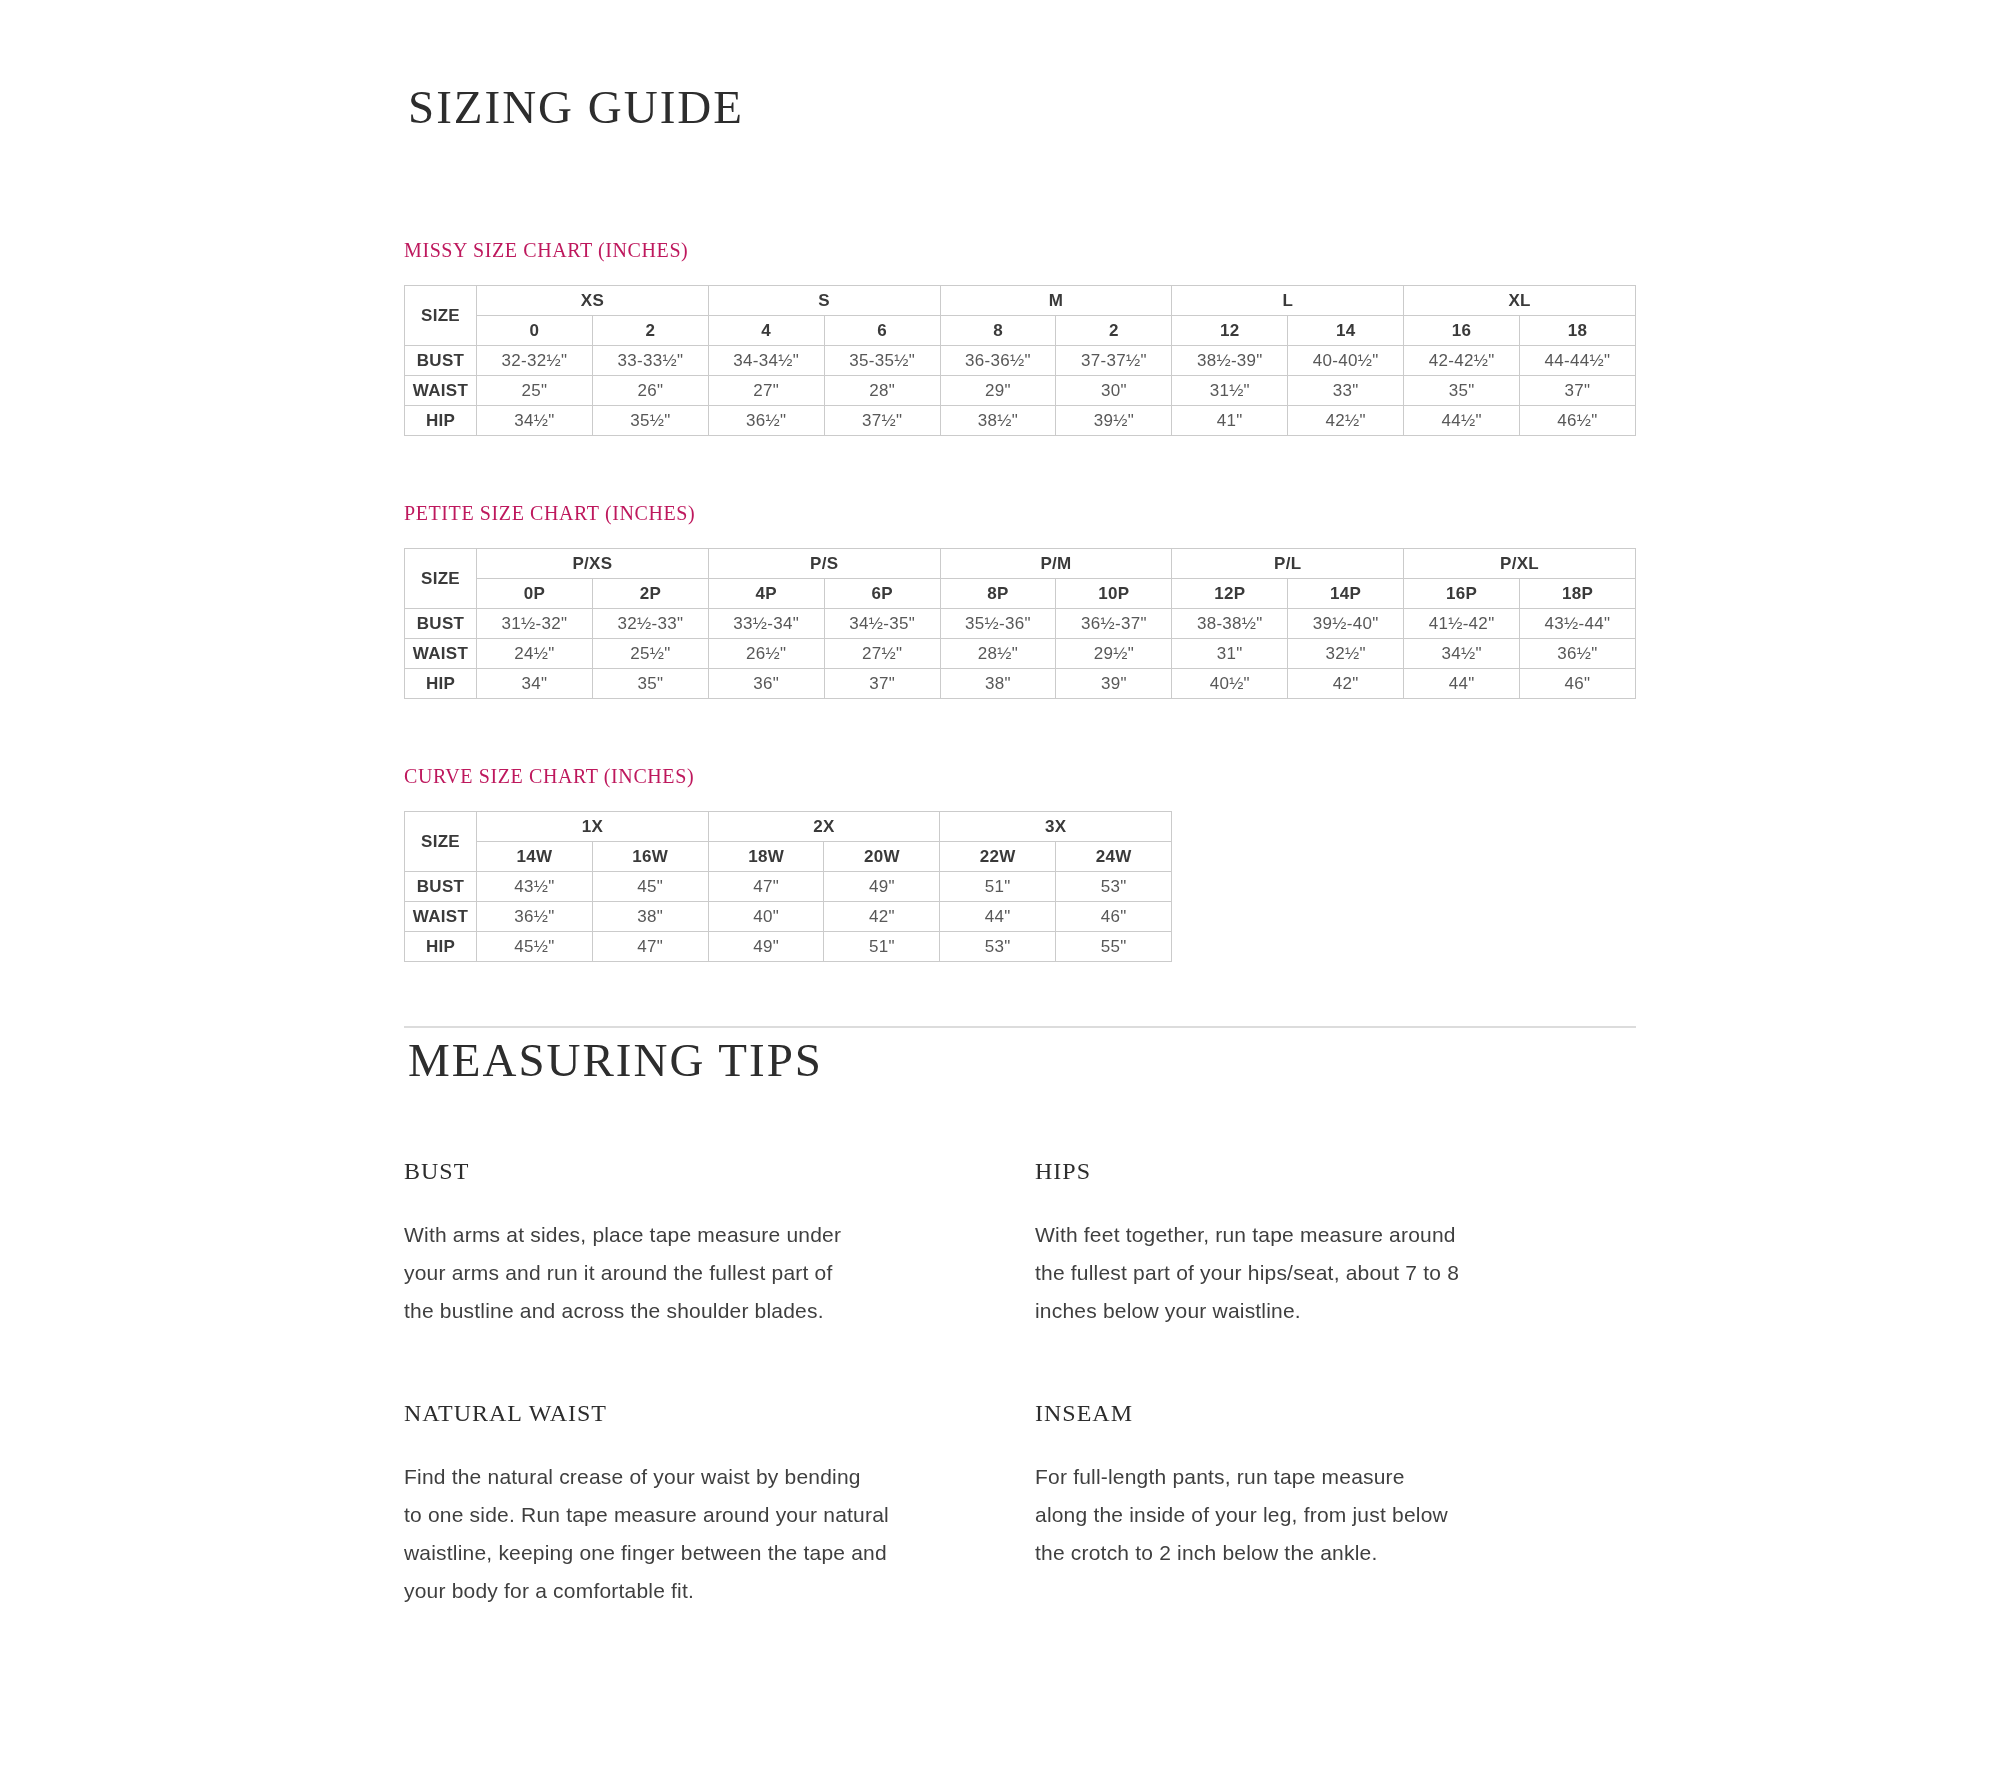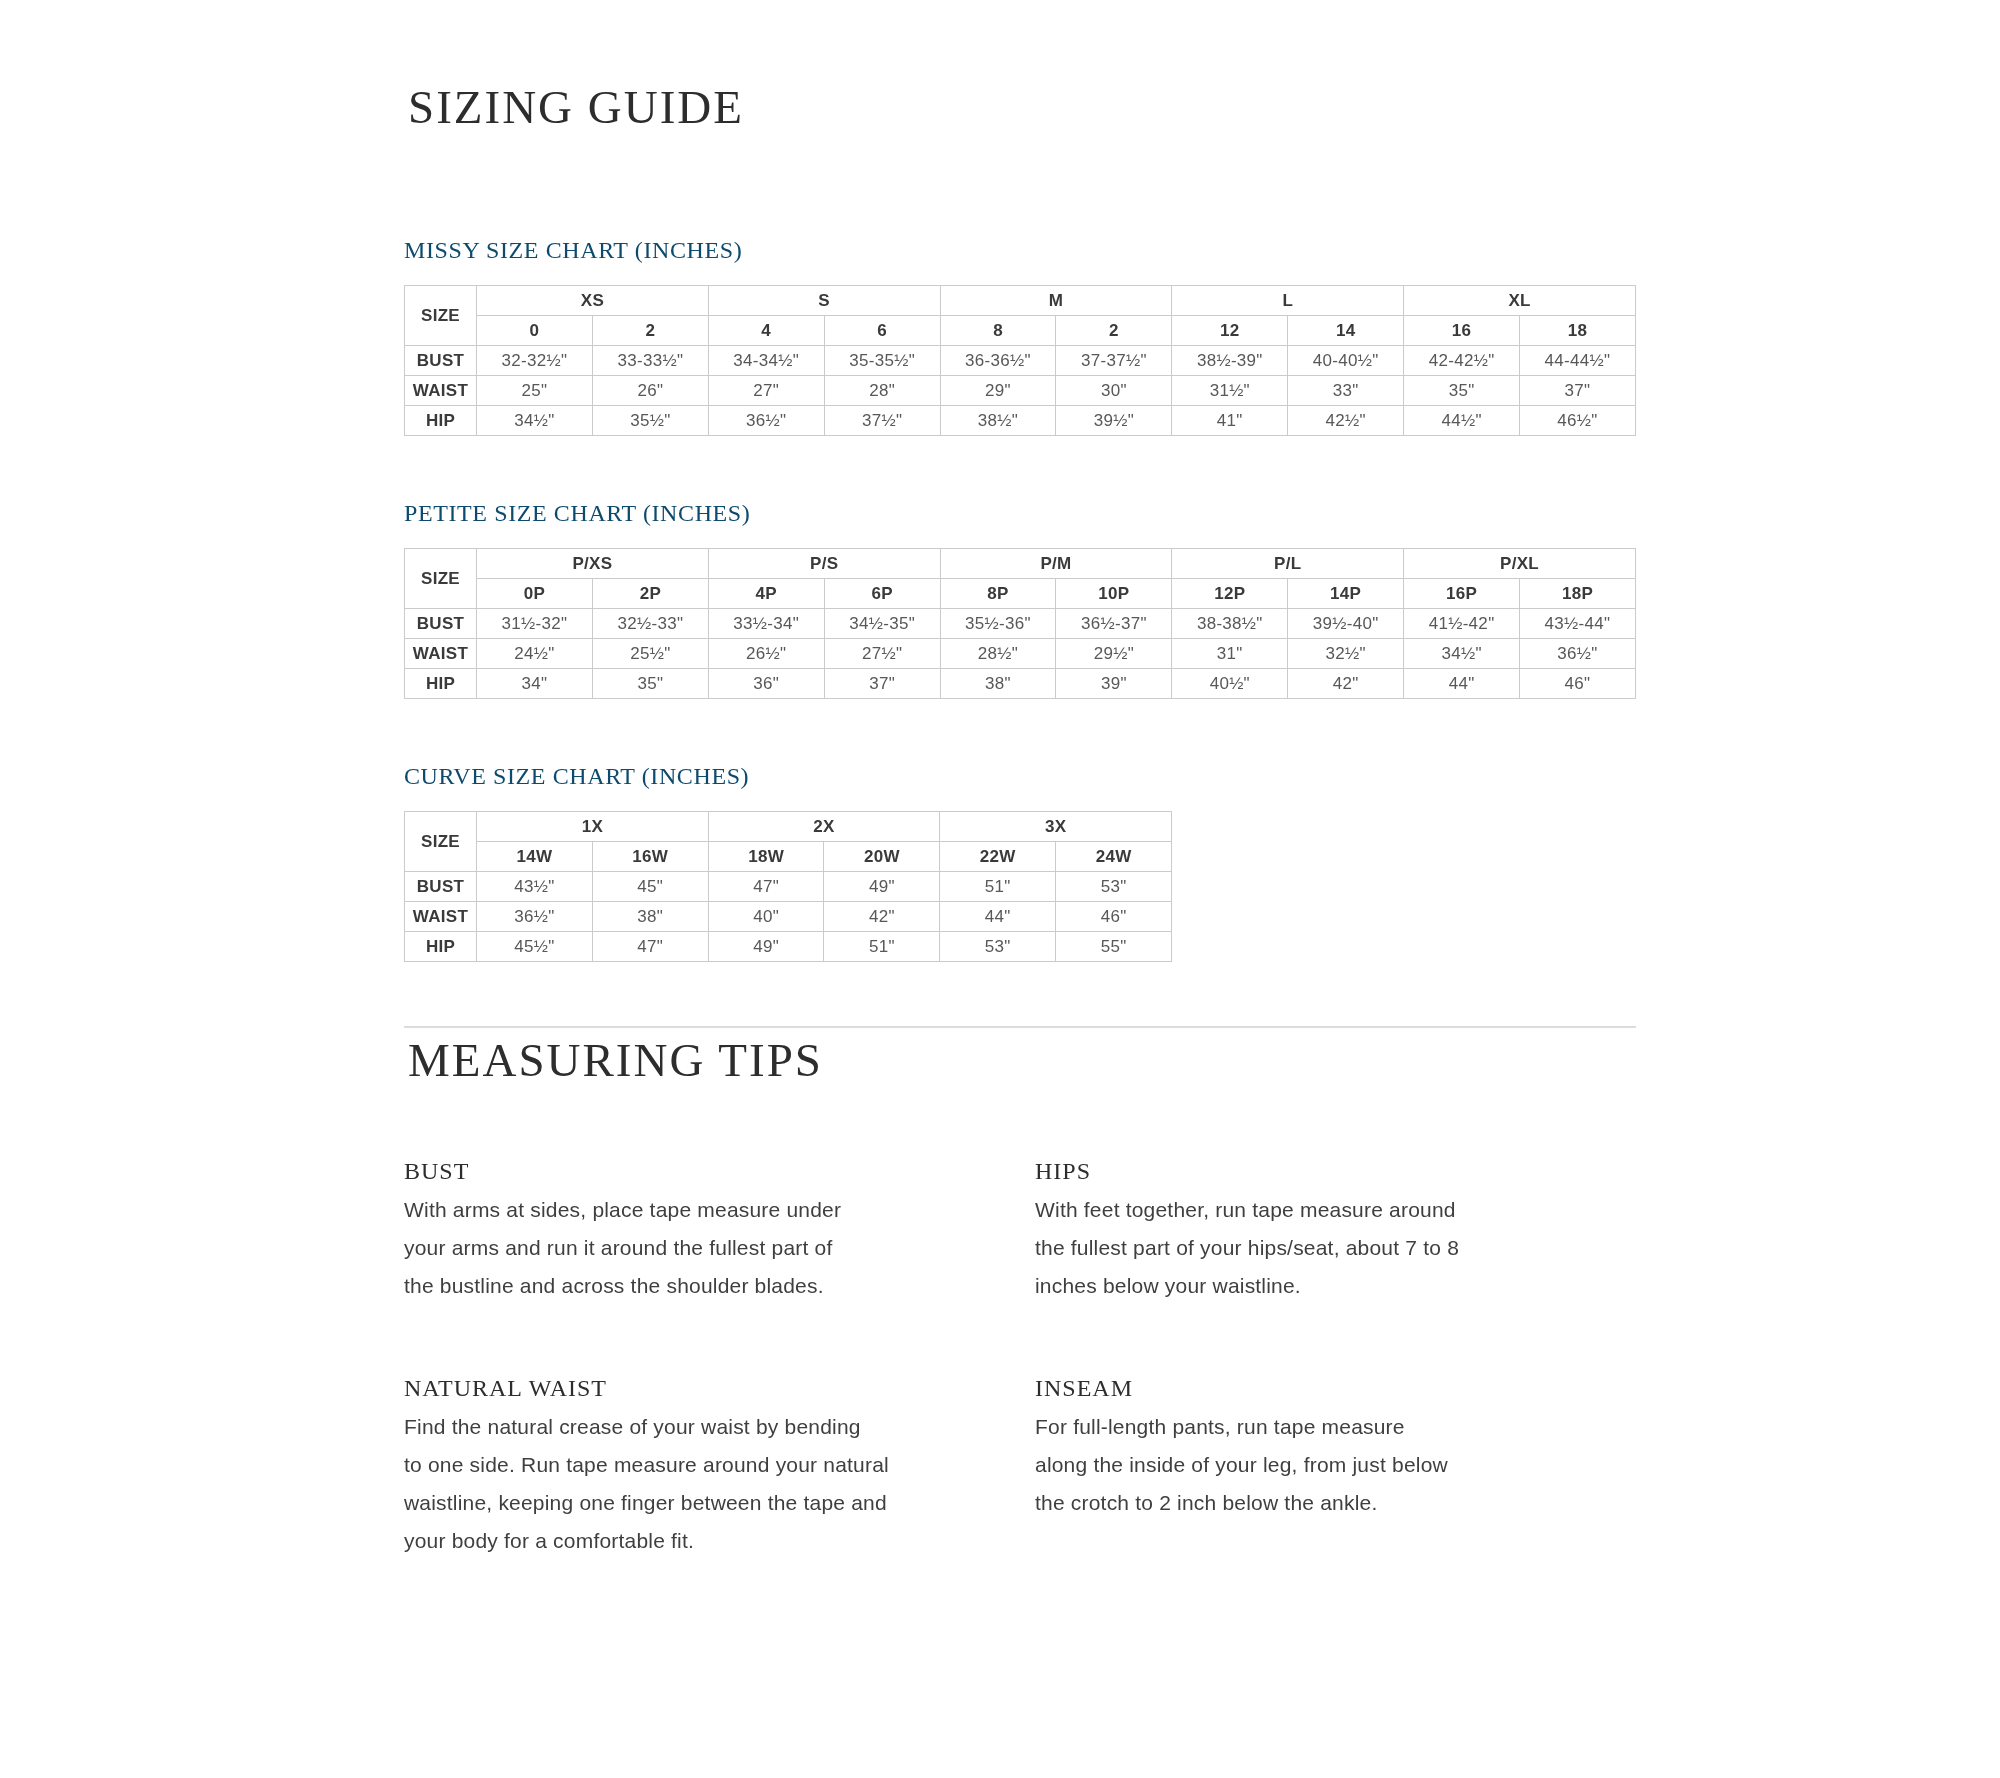--- a/index.html
+++ b/index.html
@@ -19,24 +19,24 @@
     font-weight: 400;
     font-size: 47px;
     line-height: 56px;
     letter-spacing: 2px;
     color: #2d2d2d;
     margin: 4px;
   }
   h2.chart-title {
     font-family: "Liberation Serif", serif;
     font-weight: 400;
-    font-size: 24px;
+    font-size: 20px;
     line-height: 30px;
     letter-spacing: 0.6px;
-    color: #0c4a6e;
+    color: #be185d;
     margin: 0;
   }
   .chart-section.first { margin-top: 100px; }
   .chart-section { margin-top: 62px; }
   .table-holder { margin-top: 20px; }
   table.size-table {
     border-collapse: collapse;
     table-layout: fixed;
     font-family: "Liberation Sans", sans-serif;
   }
@@ -76,21 +76,21 @@
   h3.tip-heading {
     font-family: "Liberation Serif", serif;
     font-weight: 400;
     font-size: 24px;
     line-height: 30px;
     letter-spacing: 1px;
     color: #2d2d2d;
     margin: 0;
   }
   p.tip-text {
-    margin: 5px 0 0 0;
+    margin: 30px 0 0 0;
     font-size: 21px;
     line-height: 38px;
     letter-spacing: 0.2px;
     color: #3f3f3f;
     white-space: pre-line;
     max-width: 560px;
   }
 </style>
 </head>
 <body>

